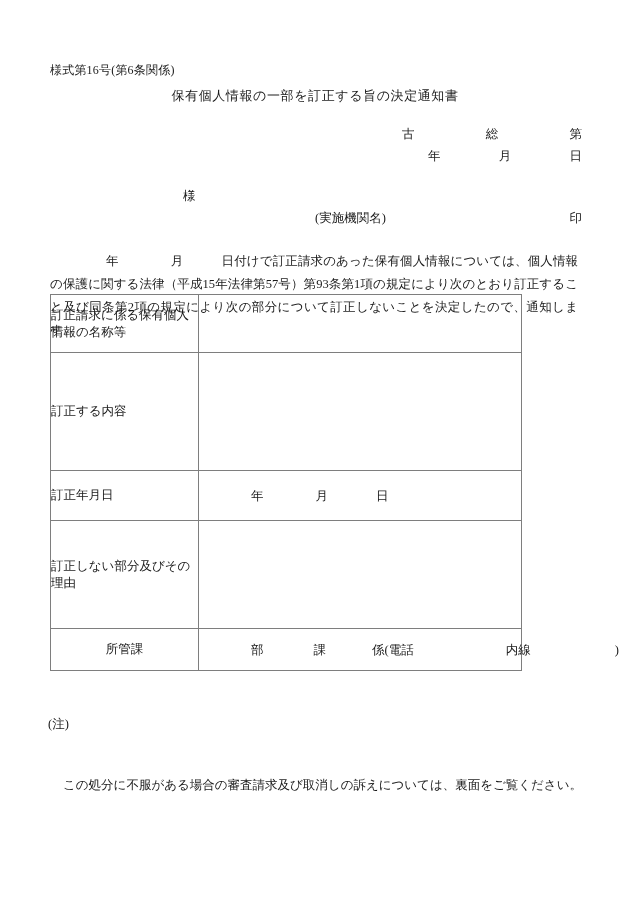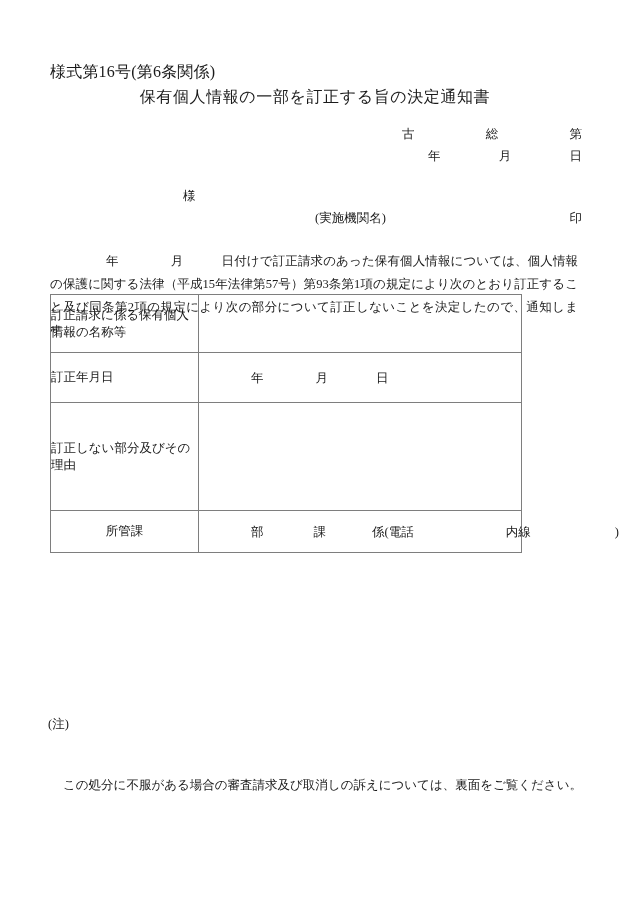--- a/index.html
+++ b/index.html
@@ -20,31 +20,31 @@
     width: 630px;
     height: 903px;
     box-sizing: border-box;
   }
 
   
   .form-number {
     position: absolute;
     left: 50px;
     top: 62px;
-    font-size: 16px;
+    font-size: 12px;
     letter-spacing: 0.2px;
     white-space: nowrap;
   }
   .doc-title {
     position: absolute;
     left: 0;
     right: 0;
     top: 87px;
     text-align: center;
-    font-size: 16px;
+    font-size: 13px;
     letter-spacing: 0.6px;
   }
 
   
   .ref-block {
     position: absolute;
     right: 48px;
     top: 123px;
     width: 180px;
     font-size: 12.5px;
@@ -206,20 +206,24 @@
   <div class="body-text">
     <span class="sp-year"></span><span>年</span><span class="sp-month"></span><span>月</span><span class="sp-day"></span><span>日付けで訂正請求のあった保有個人情報については、個人情報の保護に関する法律（平成15年法律第57号）第93条第1項の規定により次のとおり訂正すること及び同条第2項の規定により次の部分について訂正しないことを決定したので、通知します。</span>
   </div>
 
   <table class="form-table">
     <tbody>
       <tr class="r-name">
         <td class="label-cell top-align">訂正請求に係る保有個人情報の名称等</td>
         <td class="value-cell"></td>
       </tr>
+      <tr class="r-content">
+        <td class="label-cell mid-top">訂正する内容</td>
+        <td class="value-cell"></td>
+      </tr>
       <tr class="r-date">
         <td class="label-cell">訂正年月日</td>
         <td class="value-cell">
           <span class="date-fields"><span>年</span><span class="gap-y"></span><span>月</span><span class="gap-m"></span><span>日</span></span>
         </td>
       </tr>
       <tr class="r-nofix">
         <td class="label-cell mid-top">訂正しない部分及びその理由</td>
         <td class="value-cell"></td>
       </tr>

